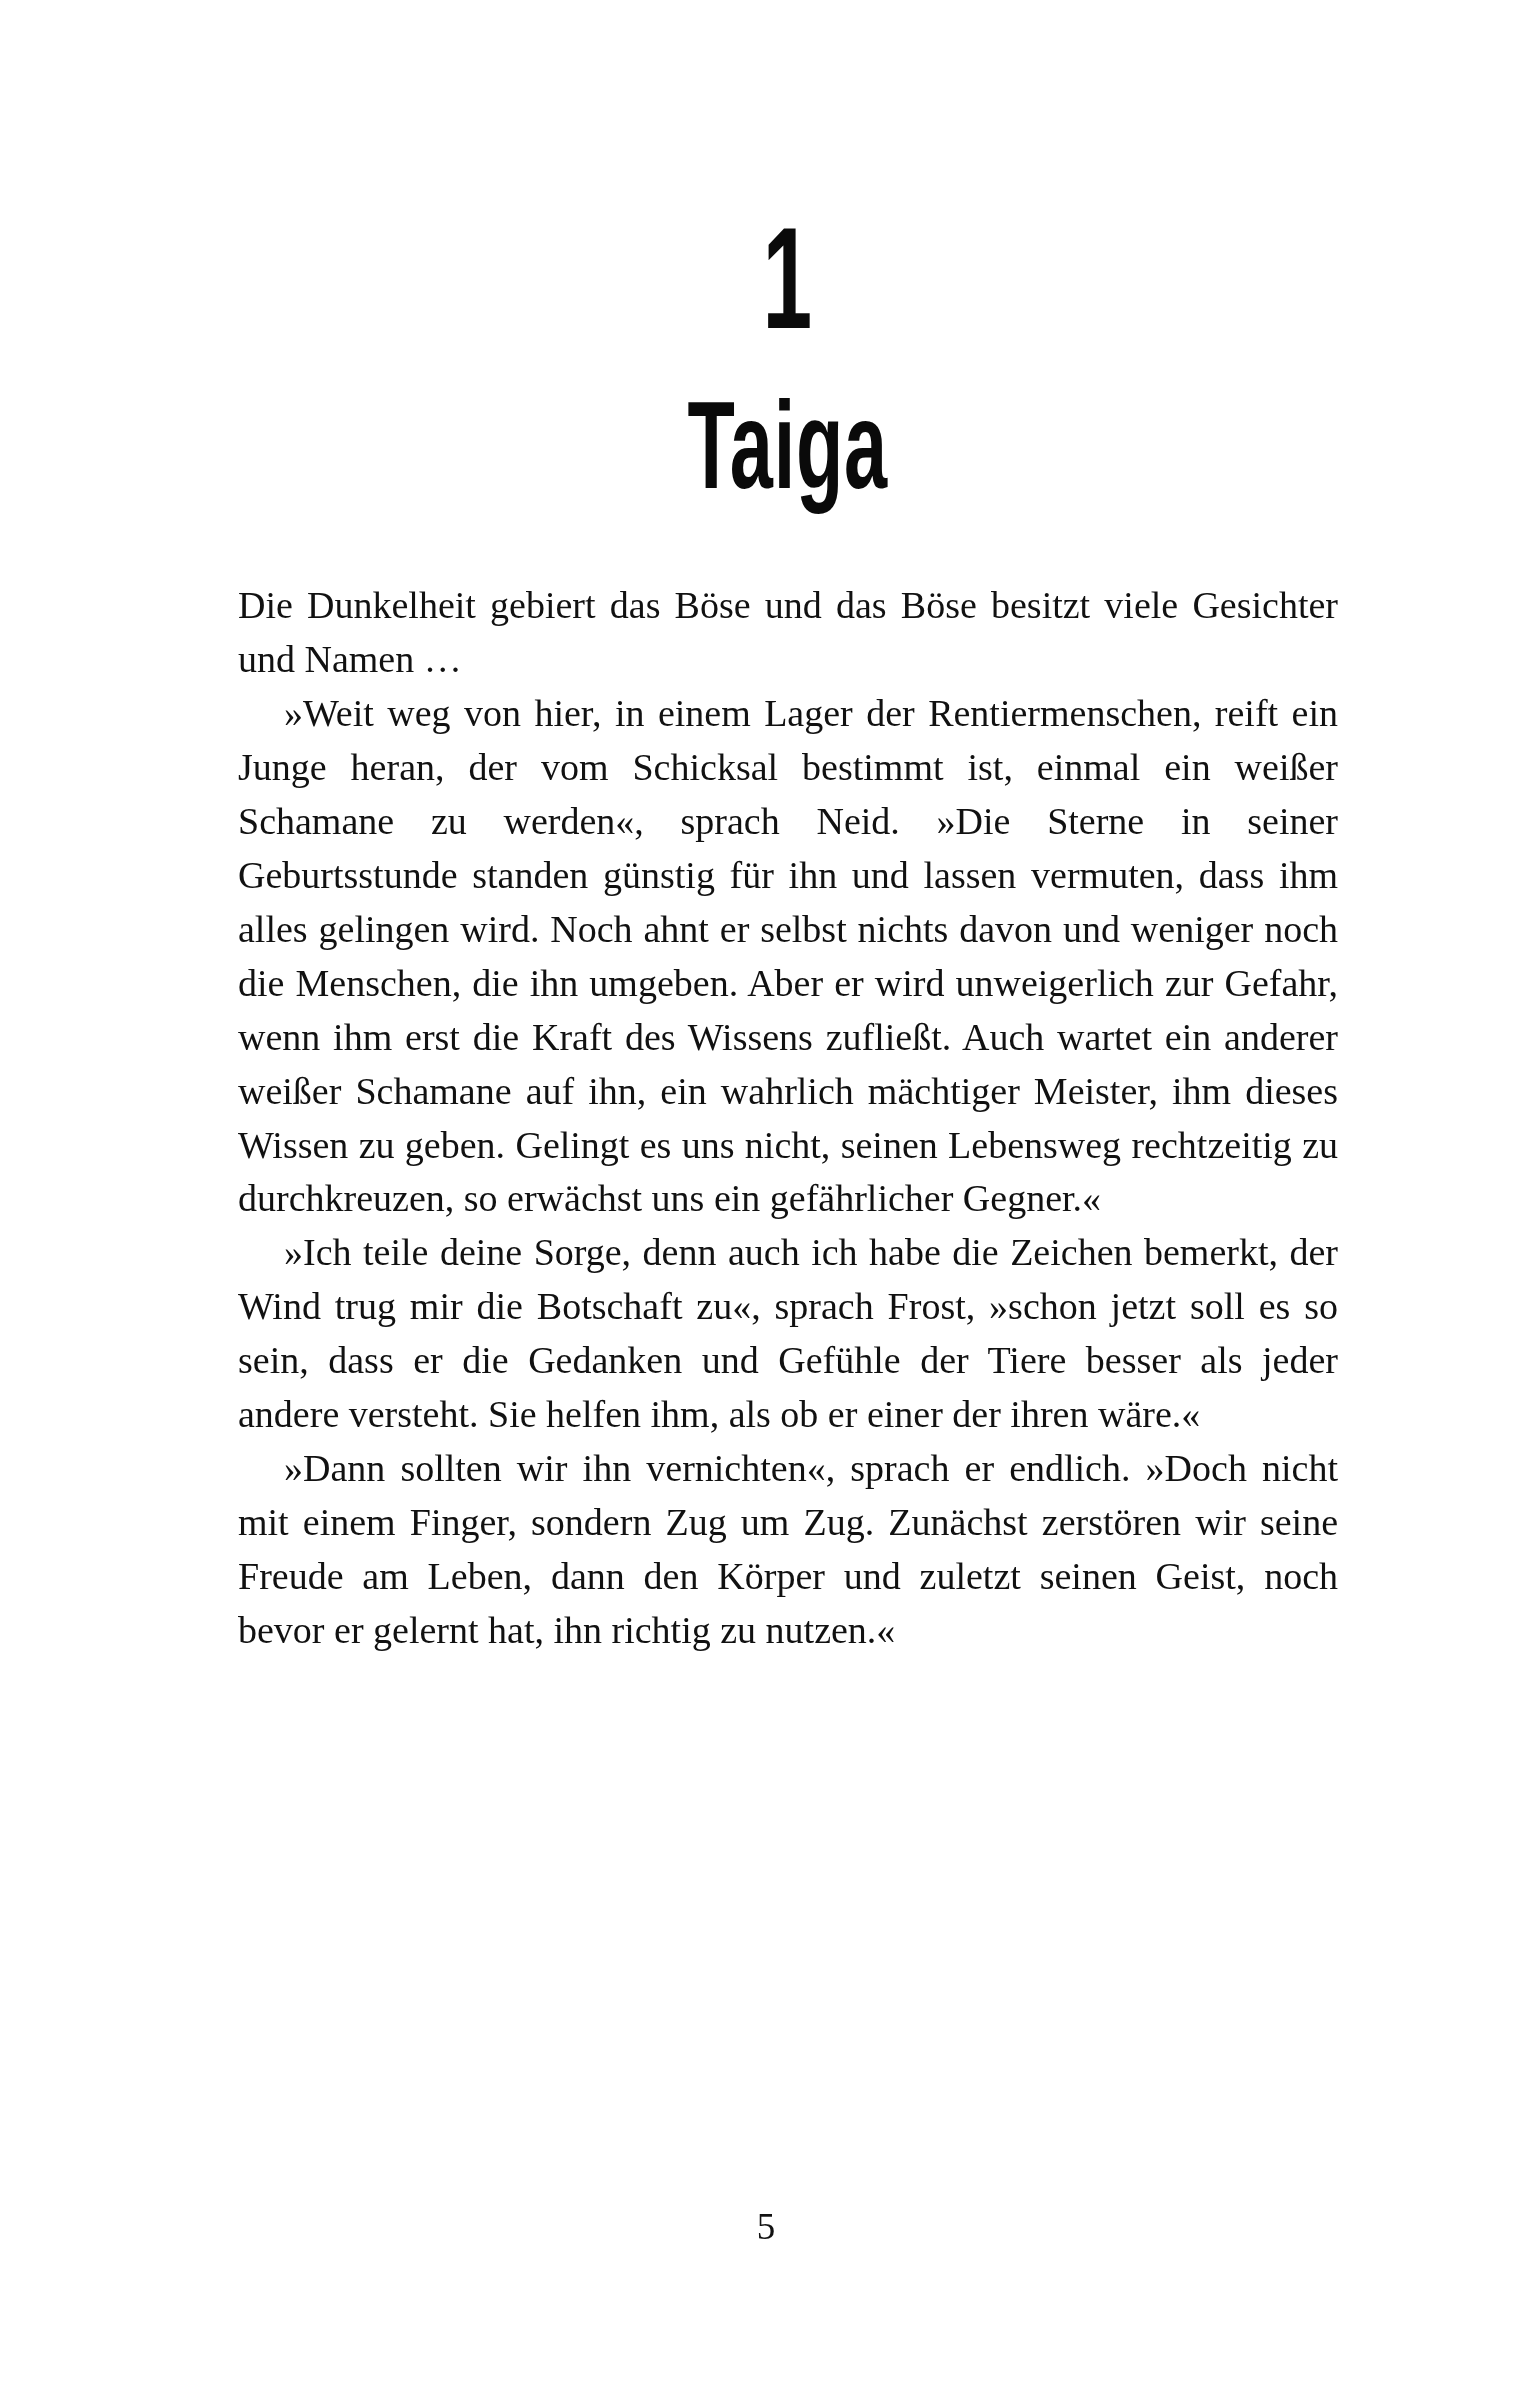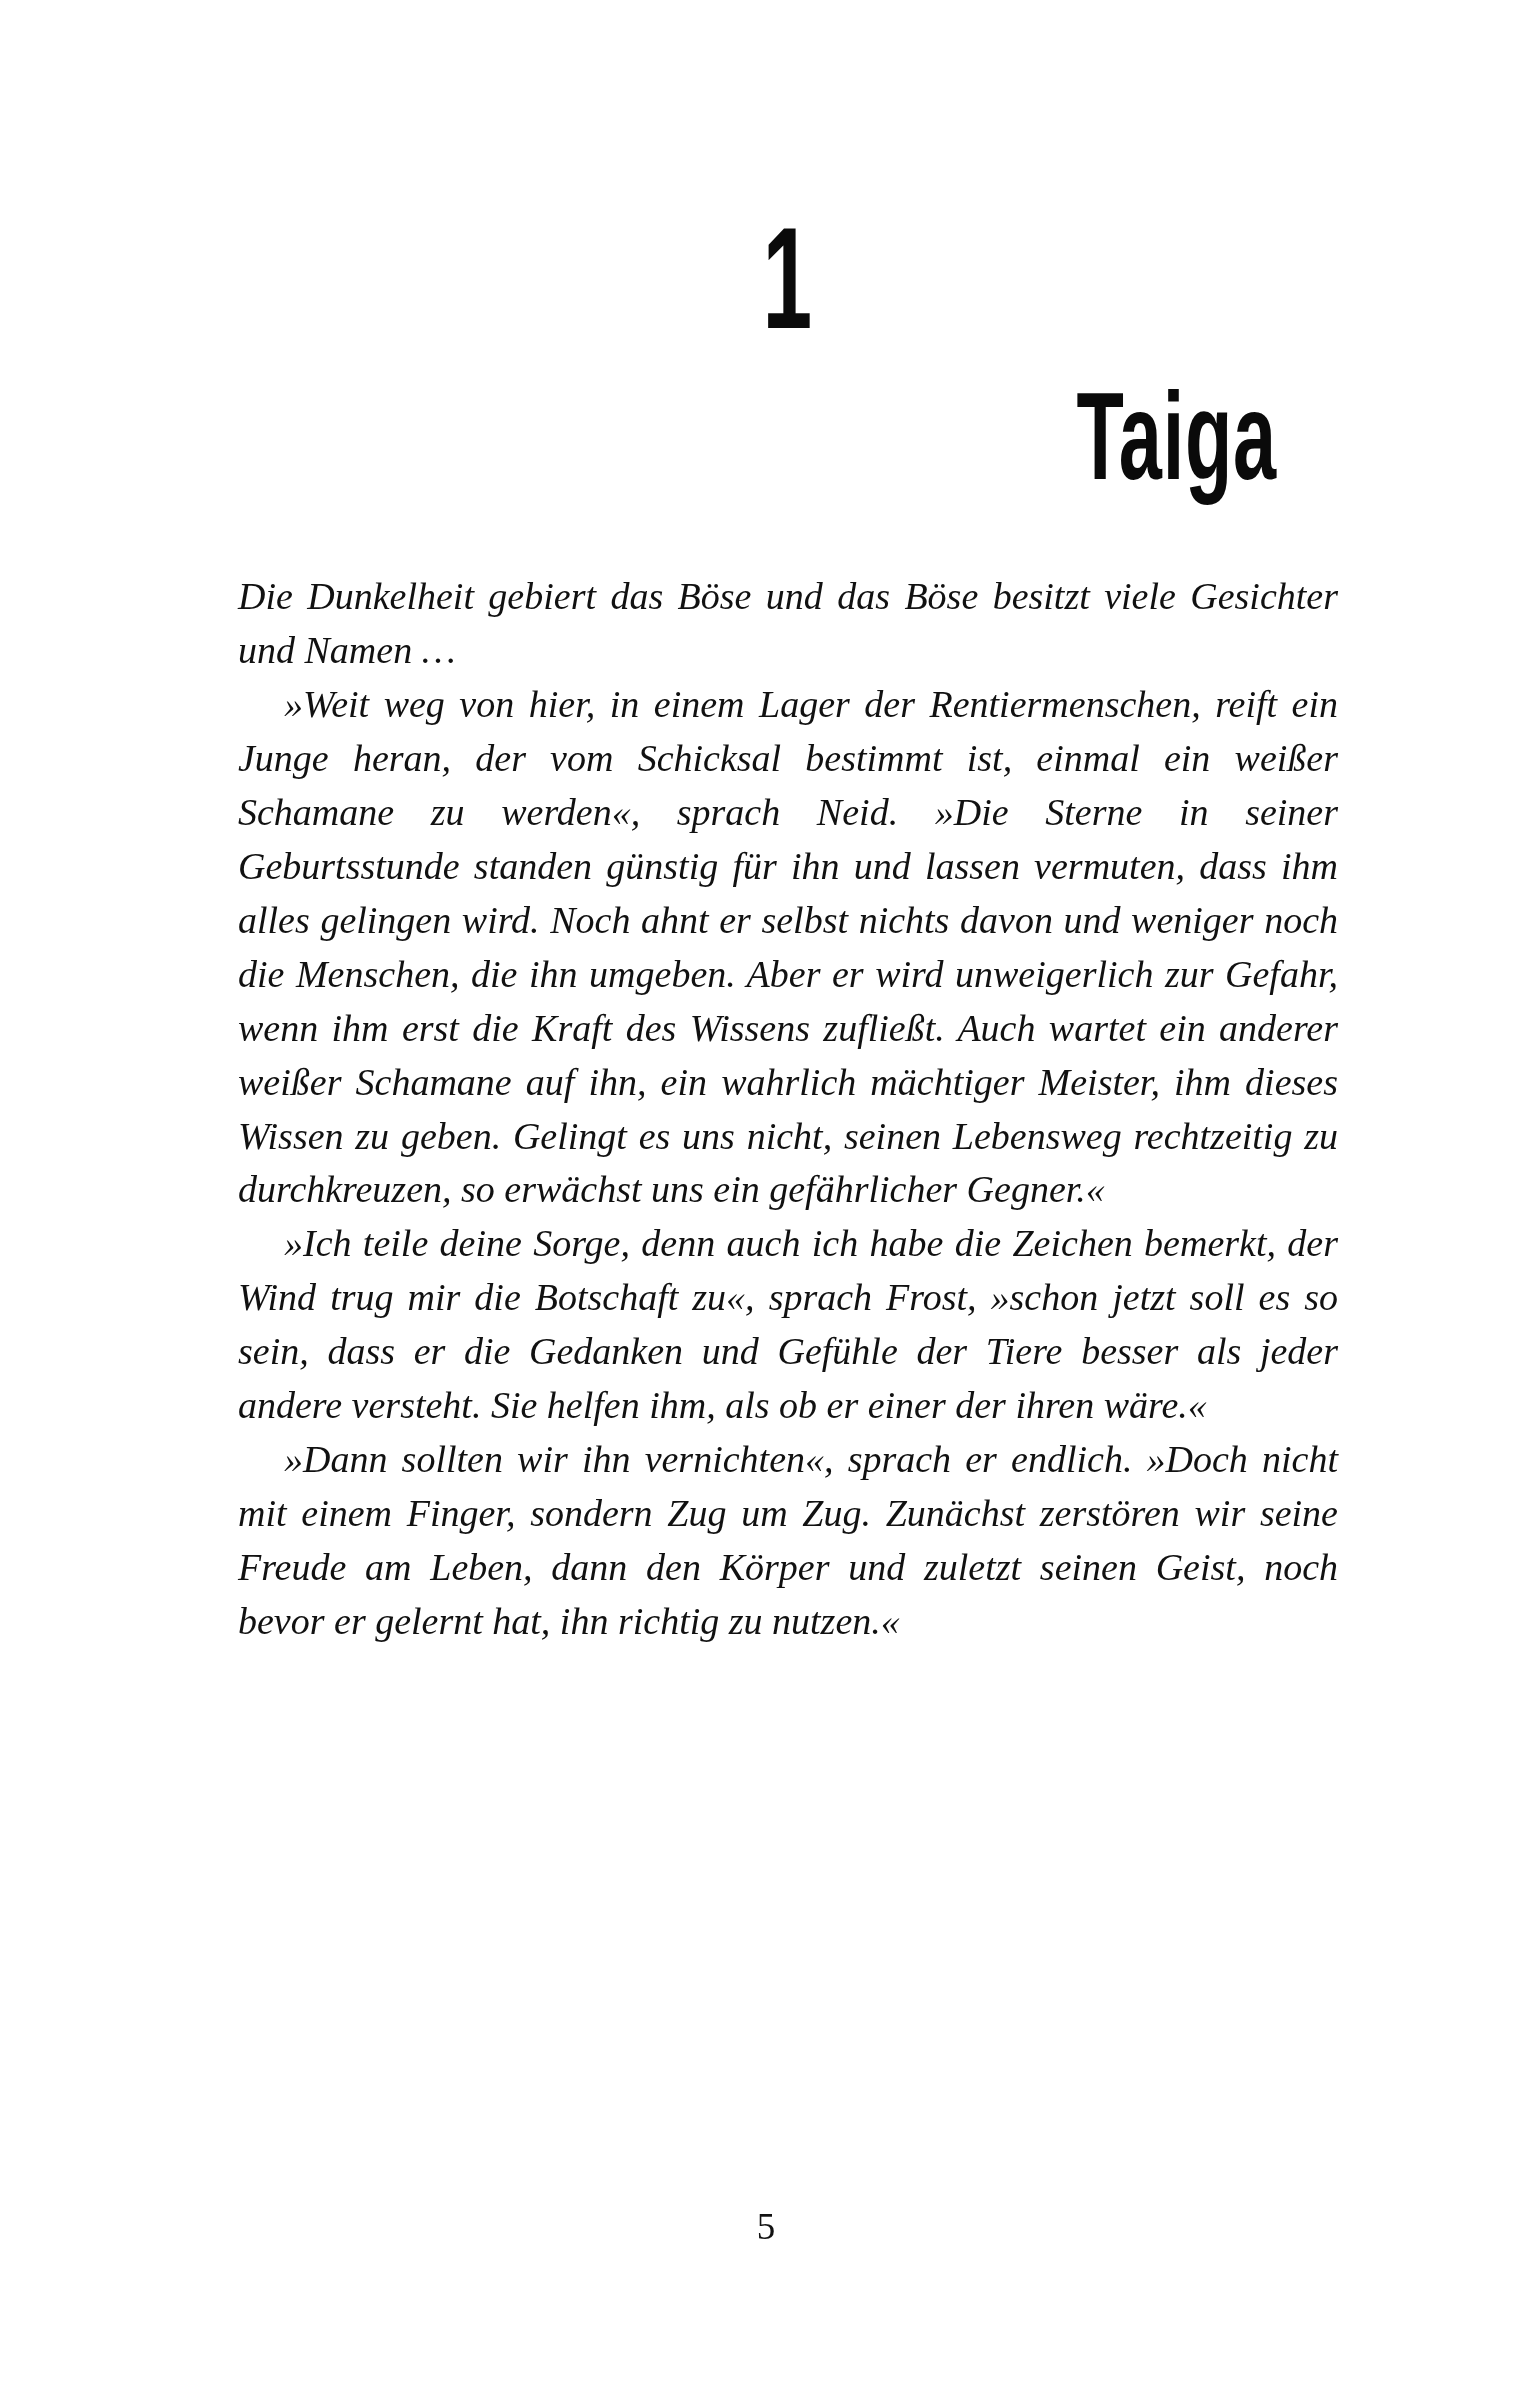--- a/index.html
+++ b/index.html
@@ -37,29 +37,27 @@
   }
   .chapter-number {
     font-size: 144px;
     line-height: 1;
   }
   .chapter-title {
     font-size: 125px;
     line-height: 1;
   }
   .title-wrap {
-    margin-top: 22px;
-    text-align: right;
+    margin-top: 31px;
   }
   .body-text {
     margin-top: 72px;
     font-size: 38px;
     line-height: 1.42;
     text-align: justify;
-    font-style: italic;
   }
   .body-text p {
     margin: 0;
     padding: 0;
   }
   .body-text p.indent {
     text-indent: 46px;
   }
   .page-number {
     position: absolute;

